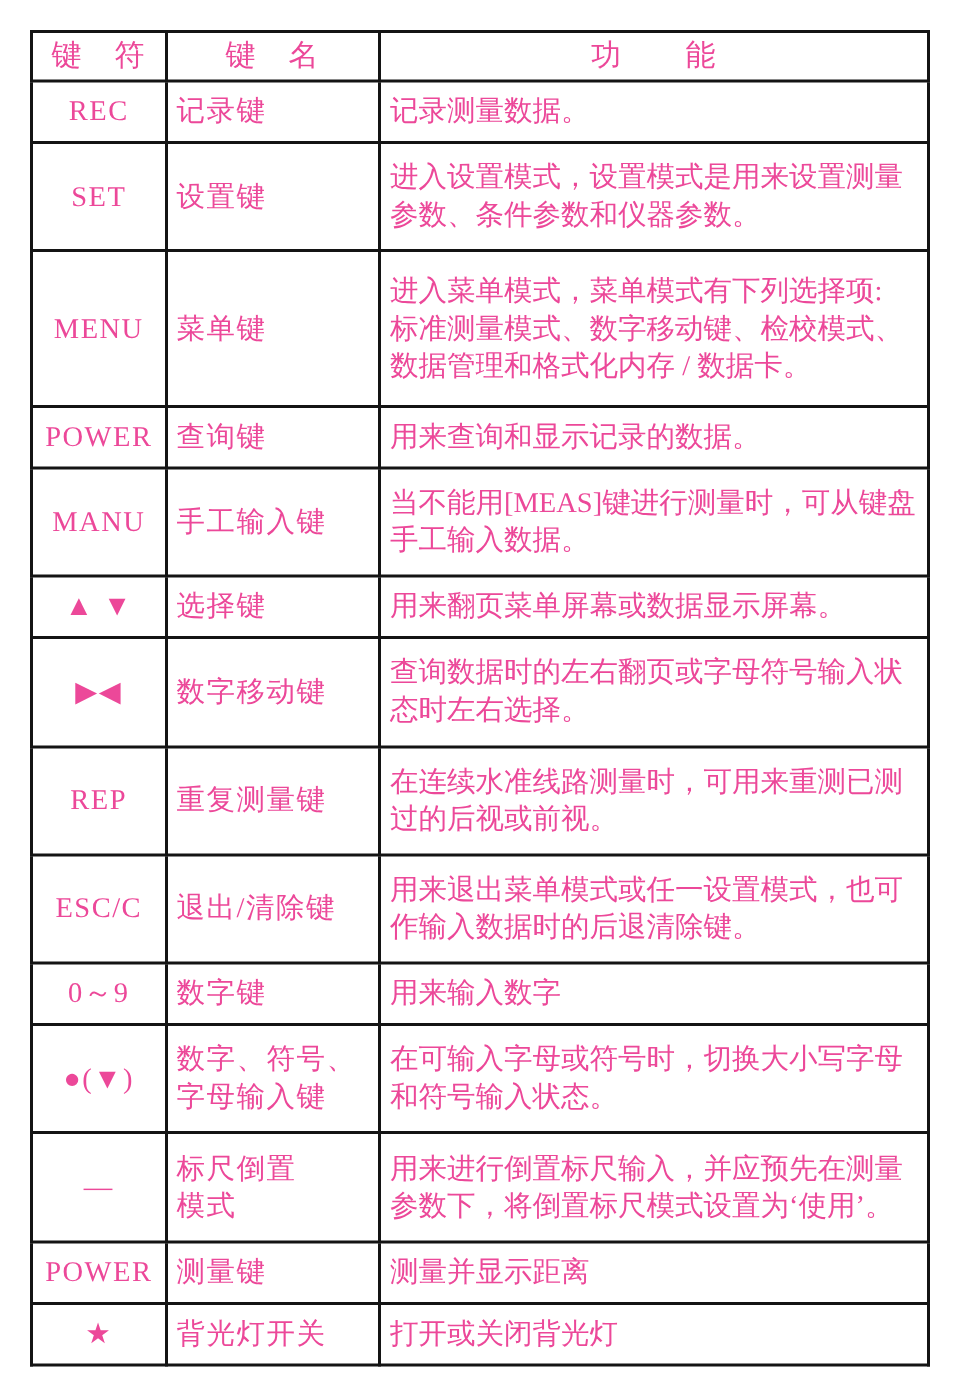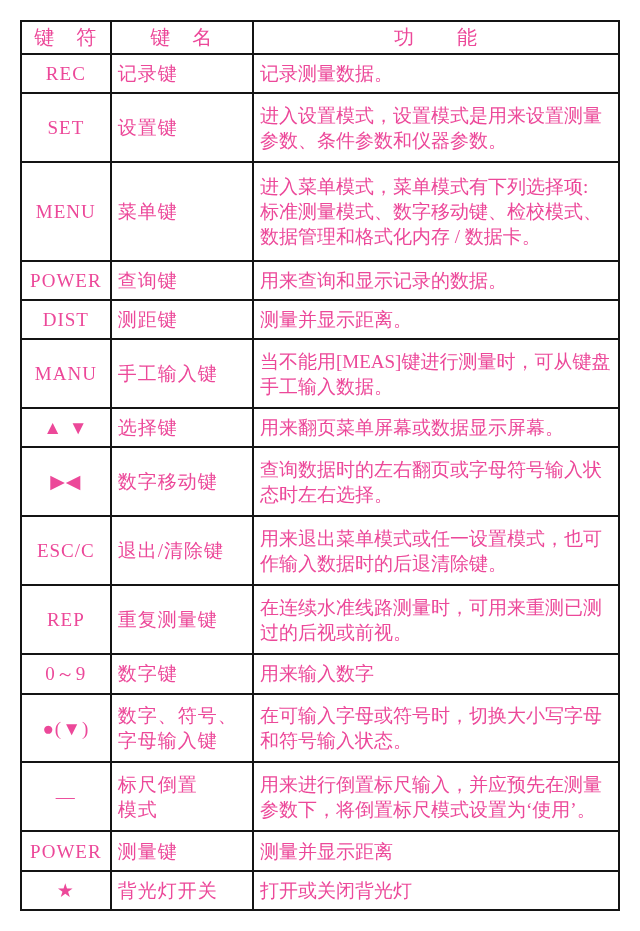--- a/index.html
+++ b/index.html
@@ -91,54 +91,49 @@
     <td class="col-function">进入菜单模式，菜单模式有下列选择项: 标准测量模式、数字移动键、检校模式、数据管理和格式化内存 / 数据卡。</td>
   </tr>
 
   <tr>
     <td class="col-symbol">POWER</td>
     <td class="col-name">查询键</td>
     <td class="col-function">用来查询和显示记录的数据。</td>
   </tr>
 
 
-  <tr>
-    <td class="col-symbol">DIST</td>
-    <td class="col-name">测距键</td>
-    <td class="col-function">测量并显示距离。</td>
-  </tr>
 
   <tr>
     <td class="col-symbol">MANU</td>
     <td class="col-name">手工输入键</td>
     <td class="col-function">当不能用[MEAS]键进行测量时，可从键盘手工输入数据。</td>
   </tr>
 
   <tr>
     <td class="col-symbol">▲ ▼</td>
     <td class="col-name">选择键</td>
     <td class="col-function">用来翻页菜单屏幕或数据显示屏幕。</td>
   </tr>
 
   <tr>
     <td class="col-symbol">▶◀</td>
     <td class="col-name">数字移动键</td>
     <td class="col-function">查询数据时的左右翻页或字母符号输入状态时左右选择。</td>
   </tr>
 
   <tr>
+    <td class="col-symbol">REP</td>
+    <td class="col-name">重复测量键</td>
+    <td class="col-function">在连续水准线路测量时，可用来重测已测过的后视或前视。</td>
+  </tr>
+
+  <tr>
     <td class="col-symbol">ESC/C</td>
     <td class="col-name">退出/清除键</td>
     <td class="col-function">用来退出菜单模式或任一设置模式，也可作输入数据时的后退清除键。</td>
-  </tr>
-
-  <tr>
-    <td class="col-symbol">REP</td>
-    <td class="col-name">重复测量键</td>
-    <td class="col-function">在连续水准线路测量时，可用来重测已测过的后视或前视。</td>
   </tr>
 
   <tr>
     <td class="col-symbol">0～9</td>
     <td class="col-name">数字键</td>
     <td class="col-function">用来输入数字</td>
   </tr>
 
   <tr>
     <td class="col-symbol">●(▼)</td>

